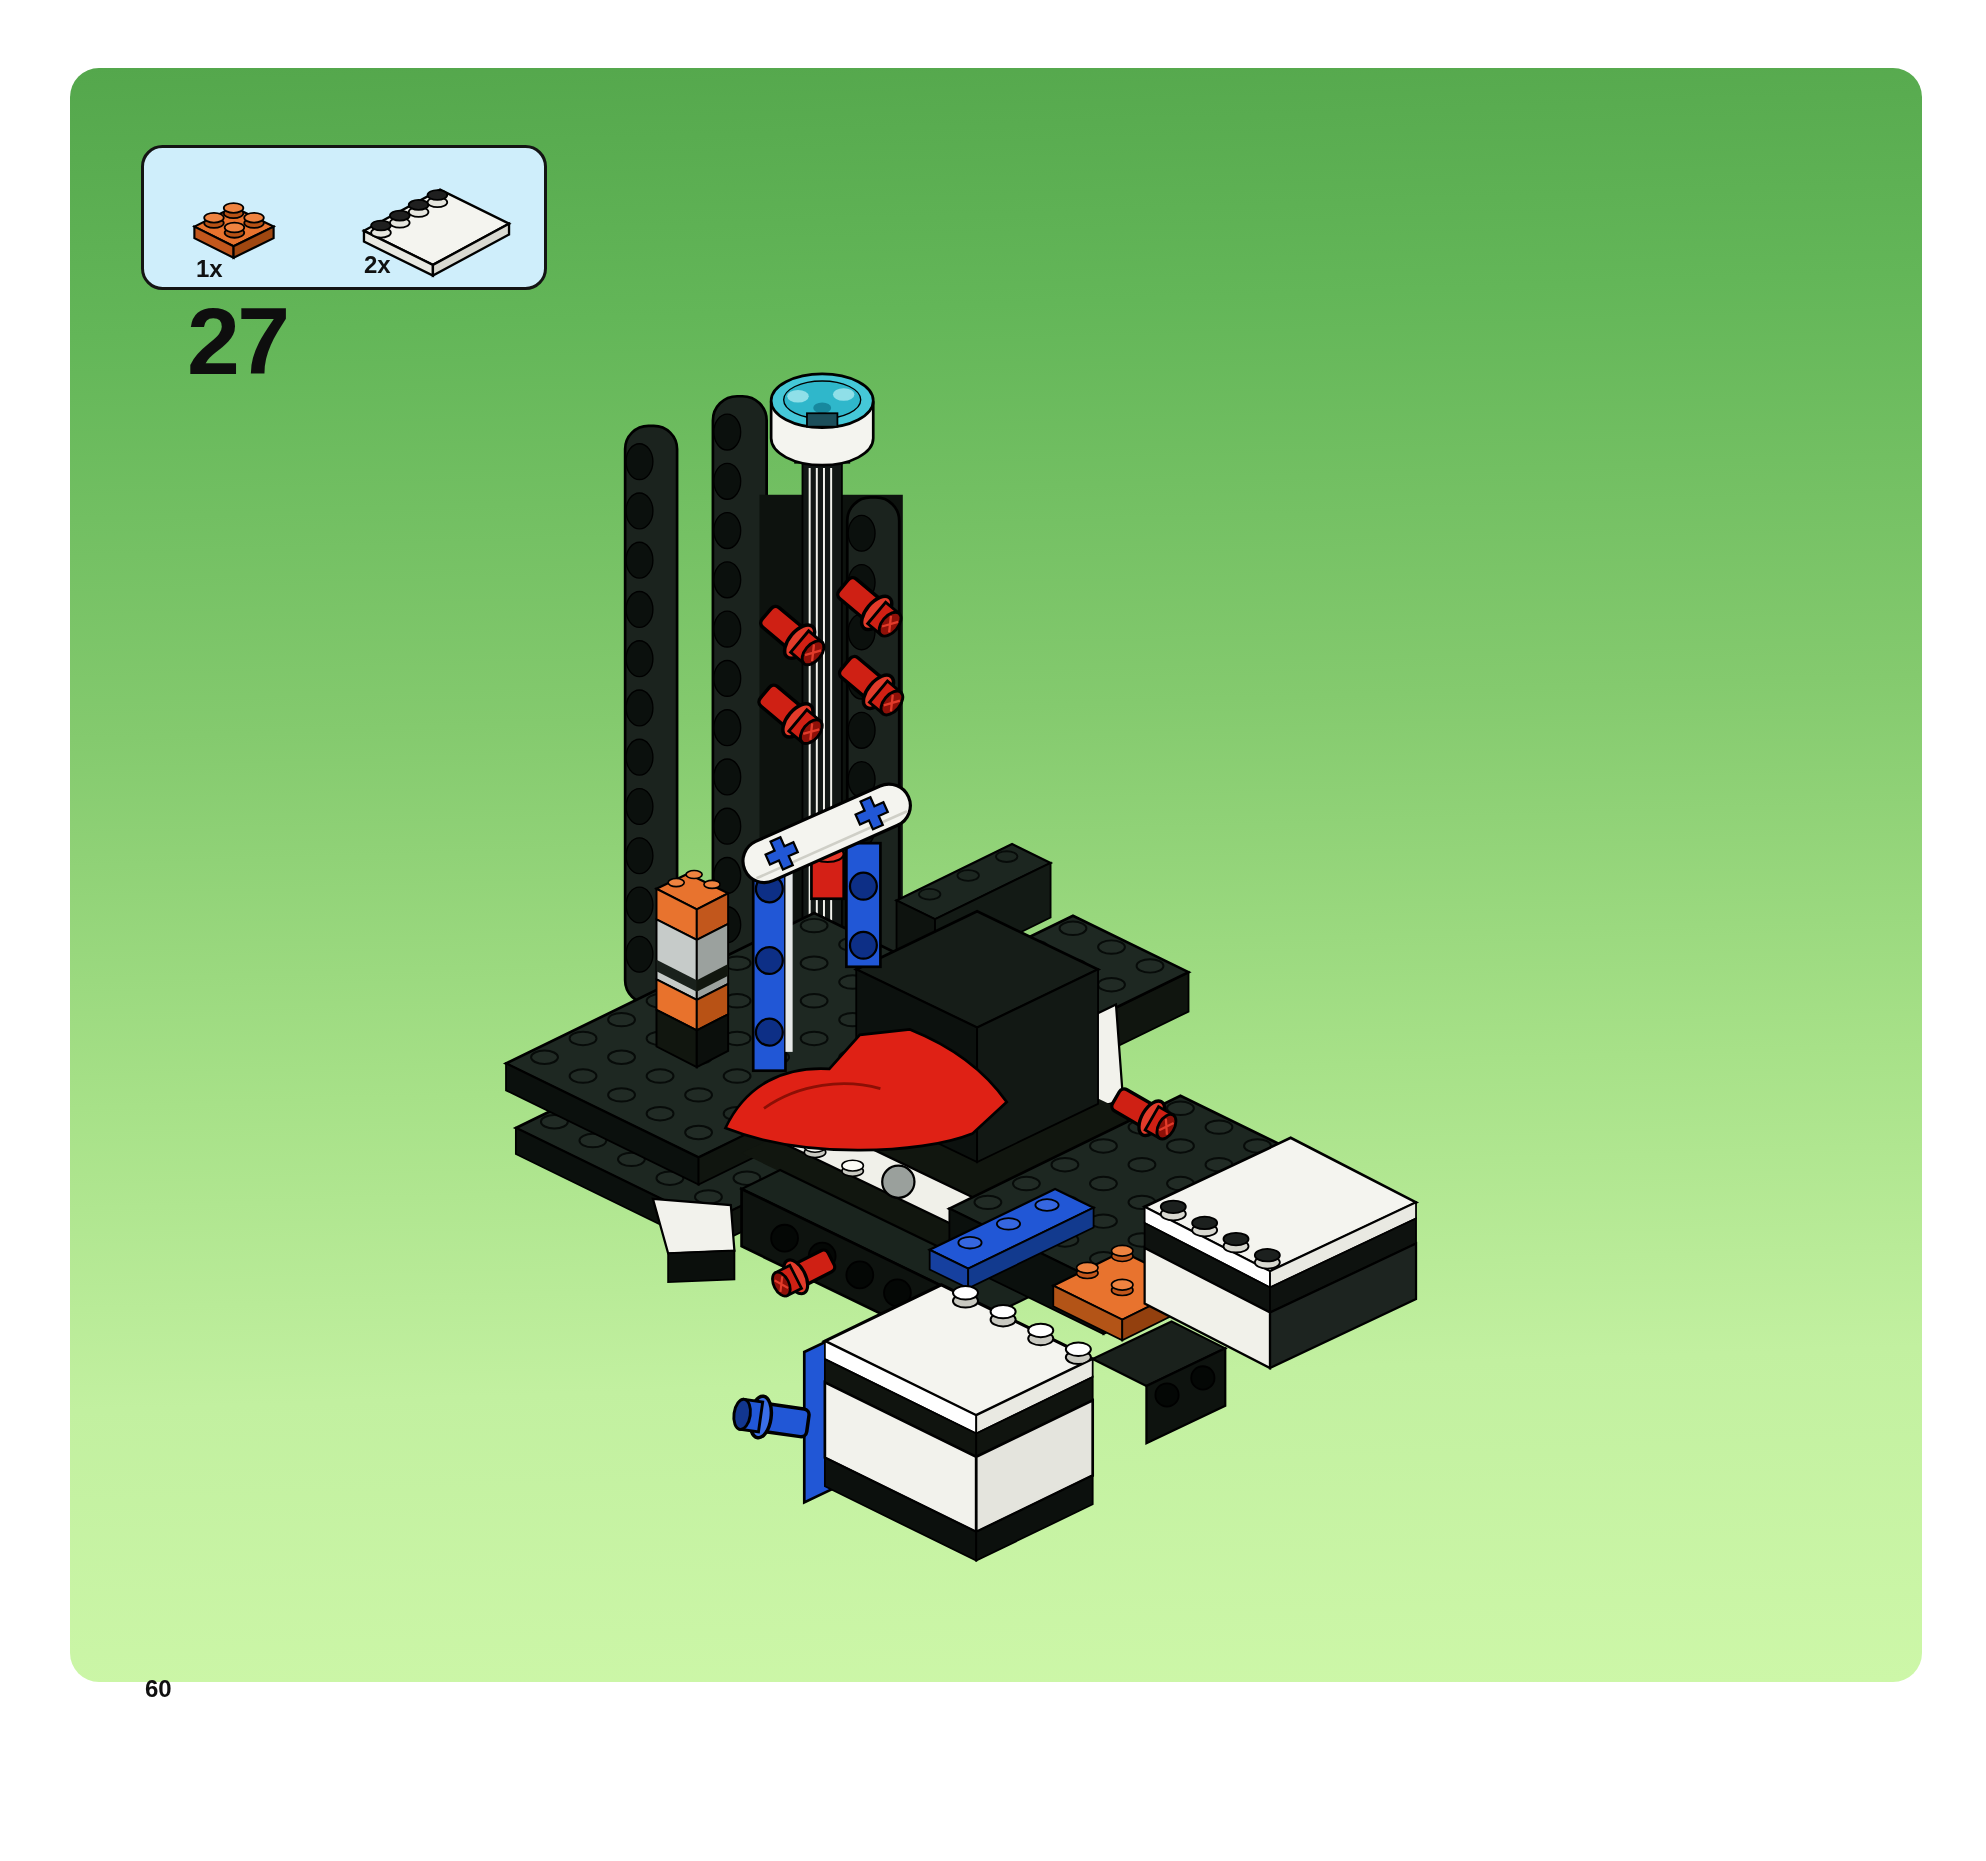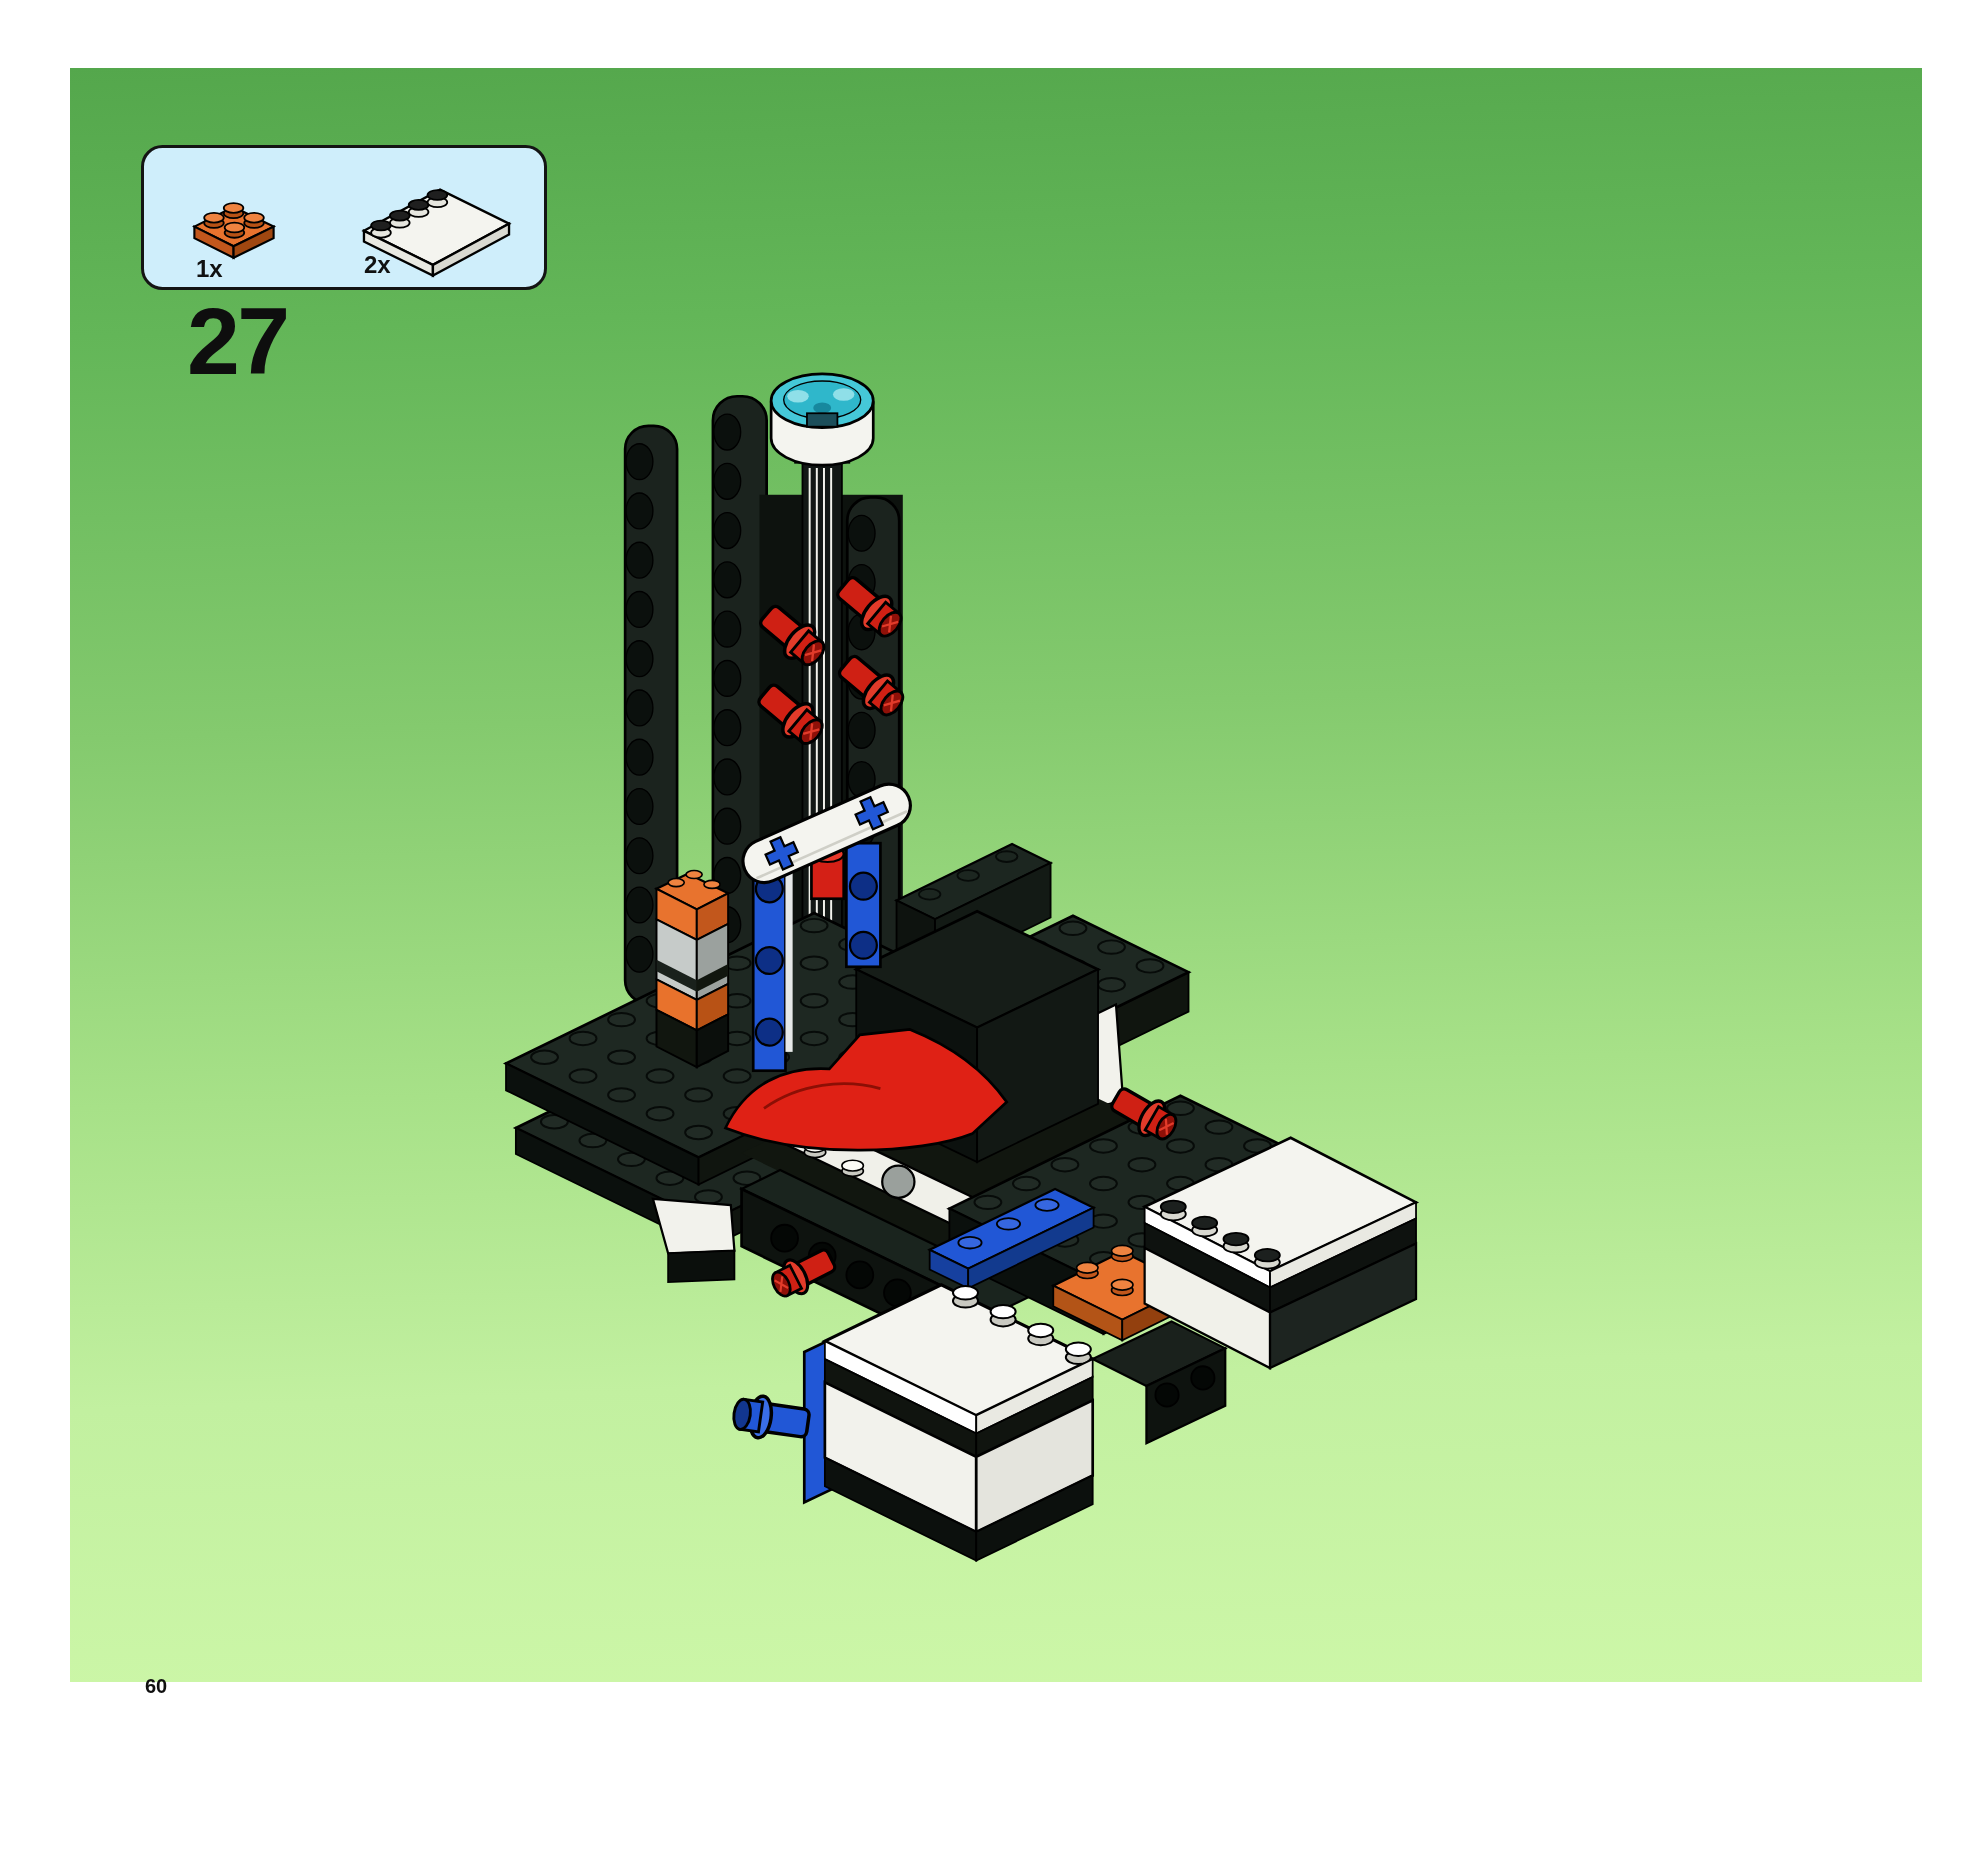--- a/index.html
+++ b/index.html
@@ -1,27 +1,27 @@
 <!DOCTYPE html>
 <html style="font-size:14.3px"><head>
 <meta charset="utf-8">
 <style>
   html,body{margin:0;padding:0;background:#ffffff;}
   #stage{position:relative;width:1986px;height:1861px;background:#ffffff;overflow:hidden;
          font-family:"Liberation Sans",sans-serif;}
   #page{position:absolute;left:70px;top:68px;width:1852px;height:1614px;
         background:linear-gradient(178deg,#54a74c 0%,#63b658 16%,#84ca6e 40%,#a7e188 62%,#c2ف0a0 80%,#cdf7a8 100%);
-        background:linear-gradient(178deg,#54a74c 0%,#63b658 16%,#84ca6e 40%,#a7e188 62%,#c2f0a0 80%,#cdf7a8 100%);}
+        background:linear-gradient(178deg,#54a74c 0%,#63b658 16%,#84ca6e 40%,#a7e188 62%,#c2f0a0 80%,#cdf7a8 100%);border-radius:29px;}
   #partsbox{position:absolute;left:71px;top:77px;width:406px;height:145px;background:#cfeefb;
             border:3.1px solid #141414;border-radius:21.5px;box-sizing:border-box;}
   .picon{position:absolute;}
   .qty{position:absolute;font-size:24px;font-weight:bold;color:#111;}
   #stepnum{position:absolute;left:75px;top:226px;font-size:95px;font-weight:800;
            letter-spacing:-2.7px;color:#0e0e0e;line-height:1;margin-left:42px;}
-  #pagenum{position:absolute;left:75px;top:1607px;font-size:20px;font-weight:bold;color:#101010;}
+  #pagenum{position:absolute;left:75px;top:1607px;font-size:24px;font-weight:bold;color:#101010;}
   #modelsvg{position:absolute;left:376px;top:270px;}
 </style>
 </head>
 <body>
 
 <div id="stage">
   <div id="page">
 
     <div id="partsbox">
       <svg class="picon" style="left:43px;top:43px" width="94" height="73" viewBox="0 0 105 82">

